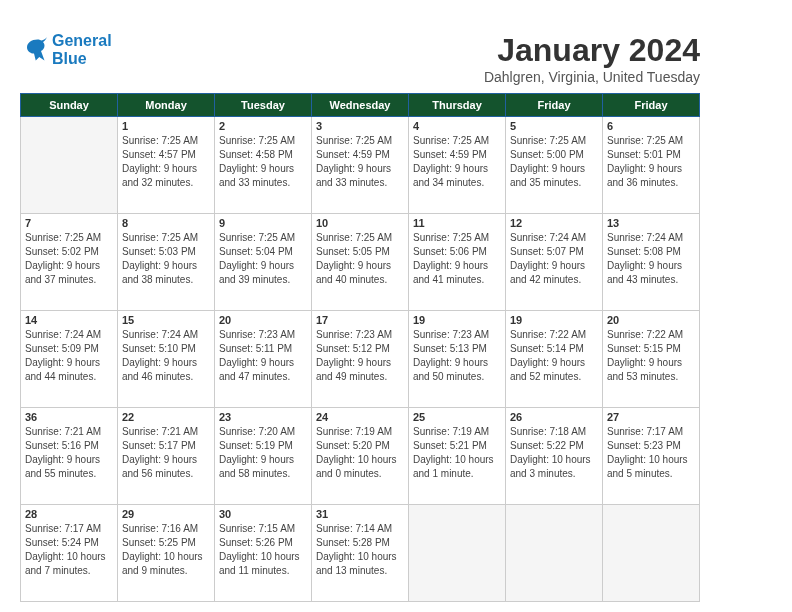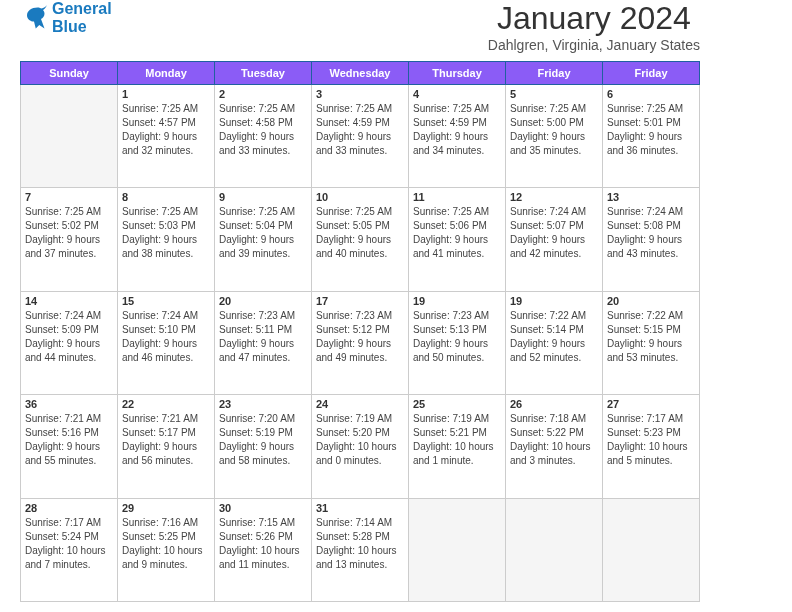--- a/index.html
+++ b/index.html
@@ -6,21 +6,21 @@
     body {
       font-family: Arial, sans-serif;
       background: #fff;
       width: 792px;
       height: 612px;
       overflow: hidden;
     }
     .page {
       width: 720px;
       height: 612px;
-      padding: 0 20px 10px 20px;
+      padding: 32px 20px 10px 20px;
       display: flex;
       flex-direction: column;
     }
     .header {
       display: flex;
       justify-content: space-between;
       align-items: flex-start;
       margin-bottom: 8px;
     }
     .logo {
@@ -39,38 +39,37 @@
     }
     .logo-bird {
       width: 28px;
       height: 28px;
     }
     .title-area {
       text-align: right;
     }
     .main-title {
       font-size: 32px;
-      font-weight: normal;
+      font-weight: bold;
       color: #333;
-      text-align: center;
     }
     .subtitle {
       font-size: 14px;
       color: #555;
     }
     .calendar {
       flex: 1;
       border: 1px solid #ccc;
       border-collapse: collapse;
       width: 100%;
       table-layout: fixed;
       font-size: 10px;
     }
     .calendar th {
-      background: #8b5cf6;
+      background: #14532d;
       color: #fff;
       text-align: center;
       padding: 5px 2px;
       font-size: 11px;
       border: 1px solid #2060a0;
     }
     .calendar td {
       border: 1px solid #ccc;
       vertical-align: top;
       padding: 3px 4px;
@@ -102,21 +101,21 @@
         <path d="M20 4 C24 4 28 7 28 11 C28 14 26 16 24 17 L28 28 L22 24 L18 28 L16 20 C12 20 8 17 8 13 C8 8 13 4 20 4Z" fill="#1a7abf"></path>
         <path d="M22 6 C26 5 30 3 31 1 C29 5 27 7 24 8Z" fill="#1a7abf"></path>
       </svg>
       <div class="logo-text">
         <div><span>General</span></div>
         <div><span>Blue</span></div>
       </div>
     </div>
     <div class="title-area">
       <div class="main-title">January 2024</div>
-      <div class="subtitle">Dahlgren, Virginia, January States</div>
+      <div class="subtitle">Dahlgren, Virginia, United Tuesday</div>
     </div>
   </div>
 
   <table class="calendar">
     <thead>
       <tr>
       <th>Sunday</th>
           <th>Monday</th>
           <th>Tuesday</th>
           <th>Wednesday</th>

